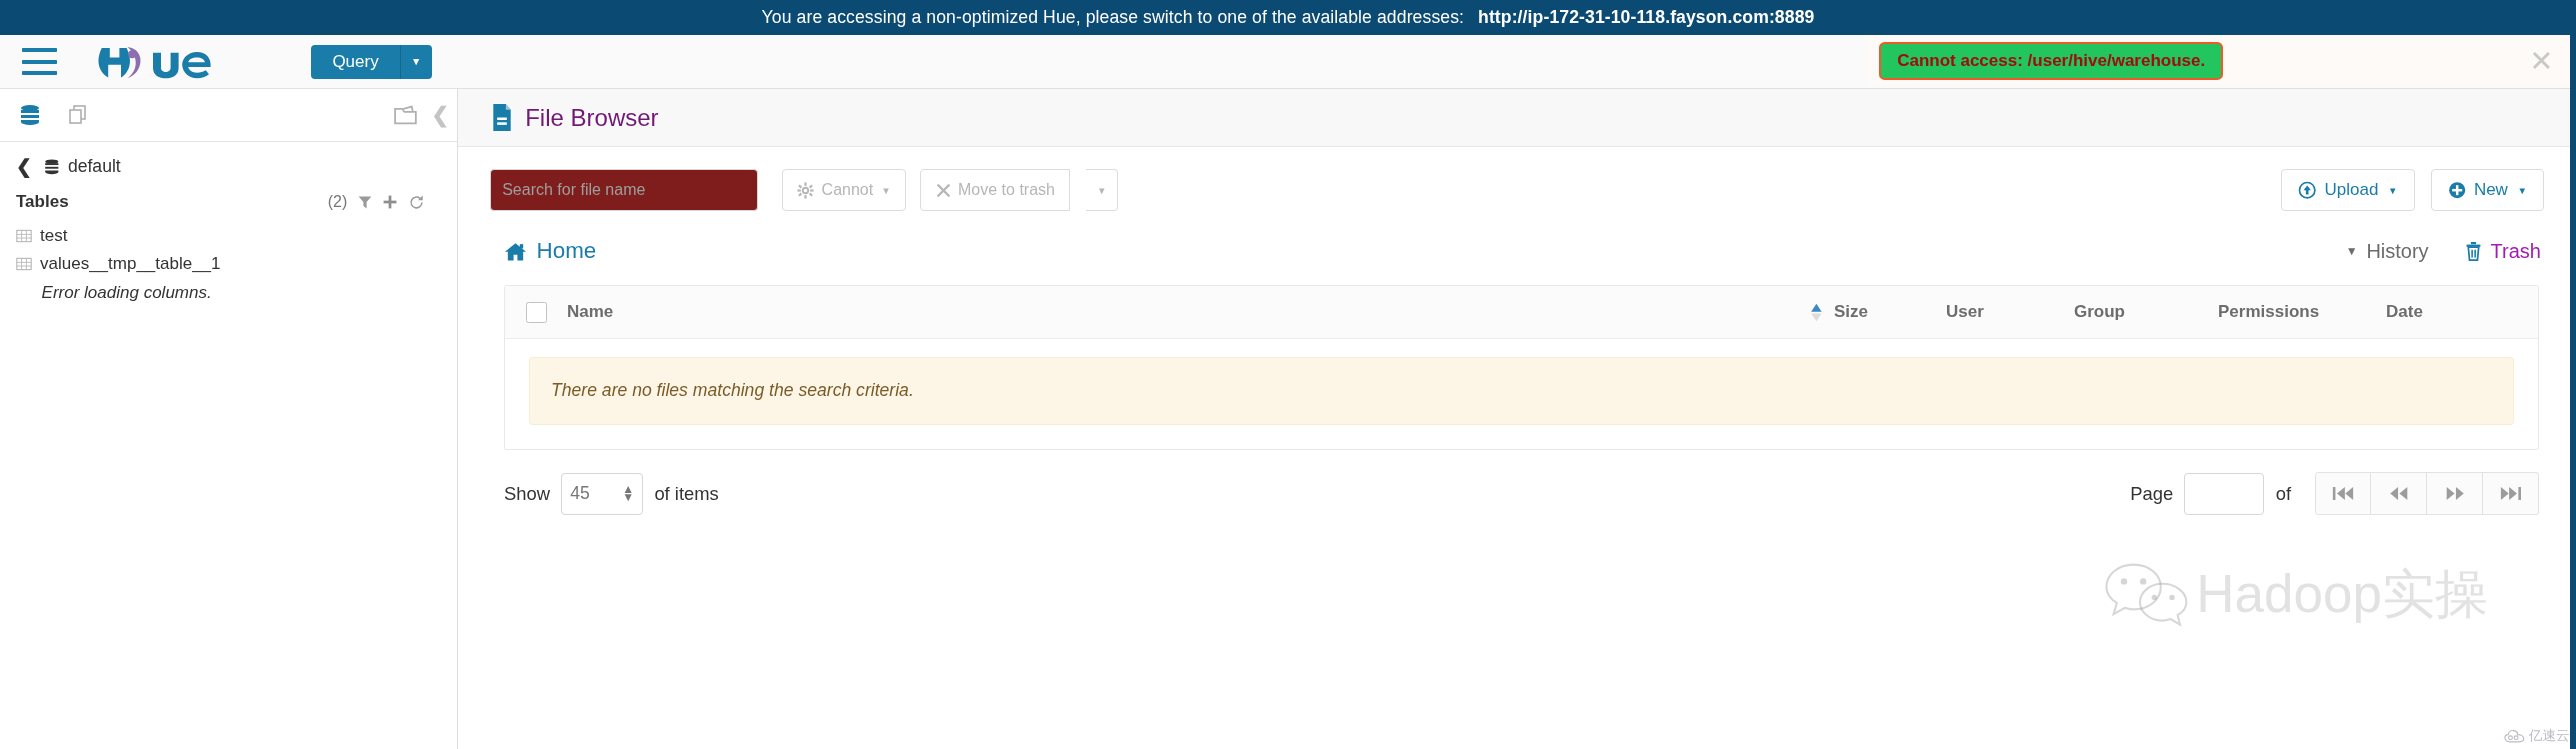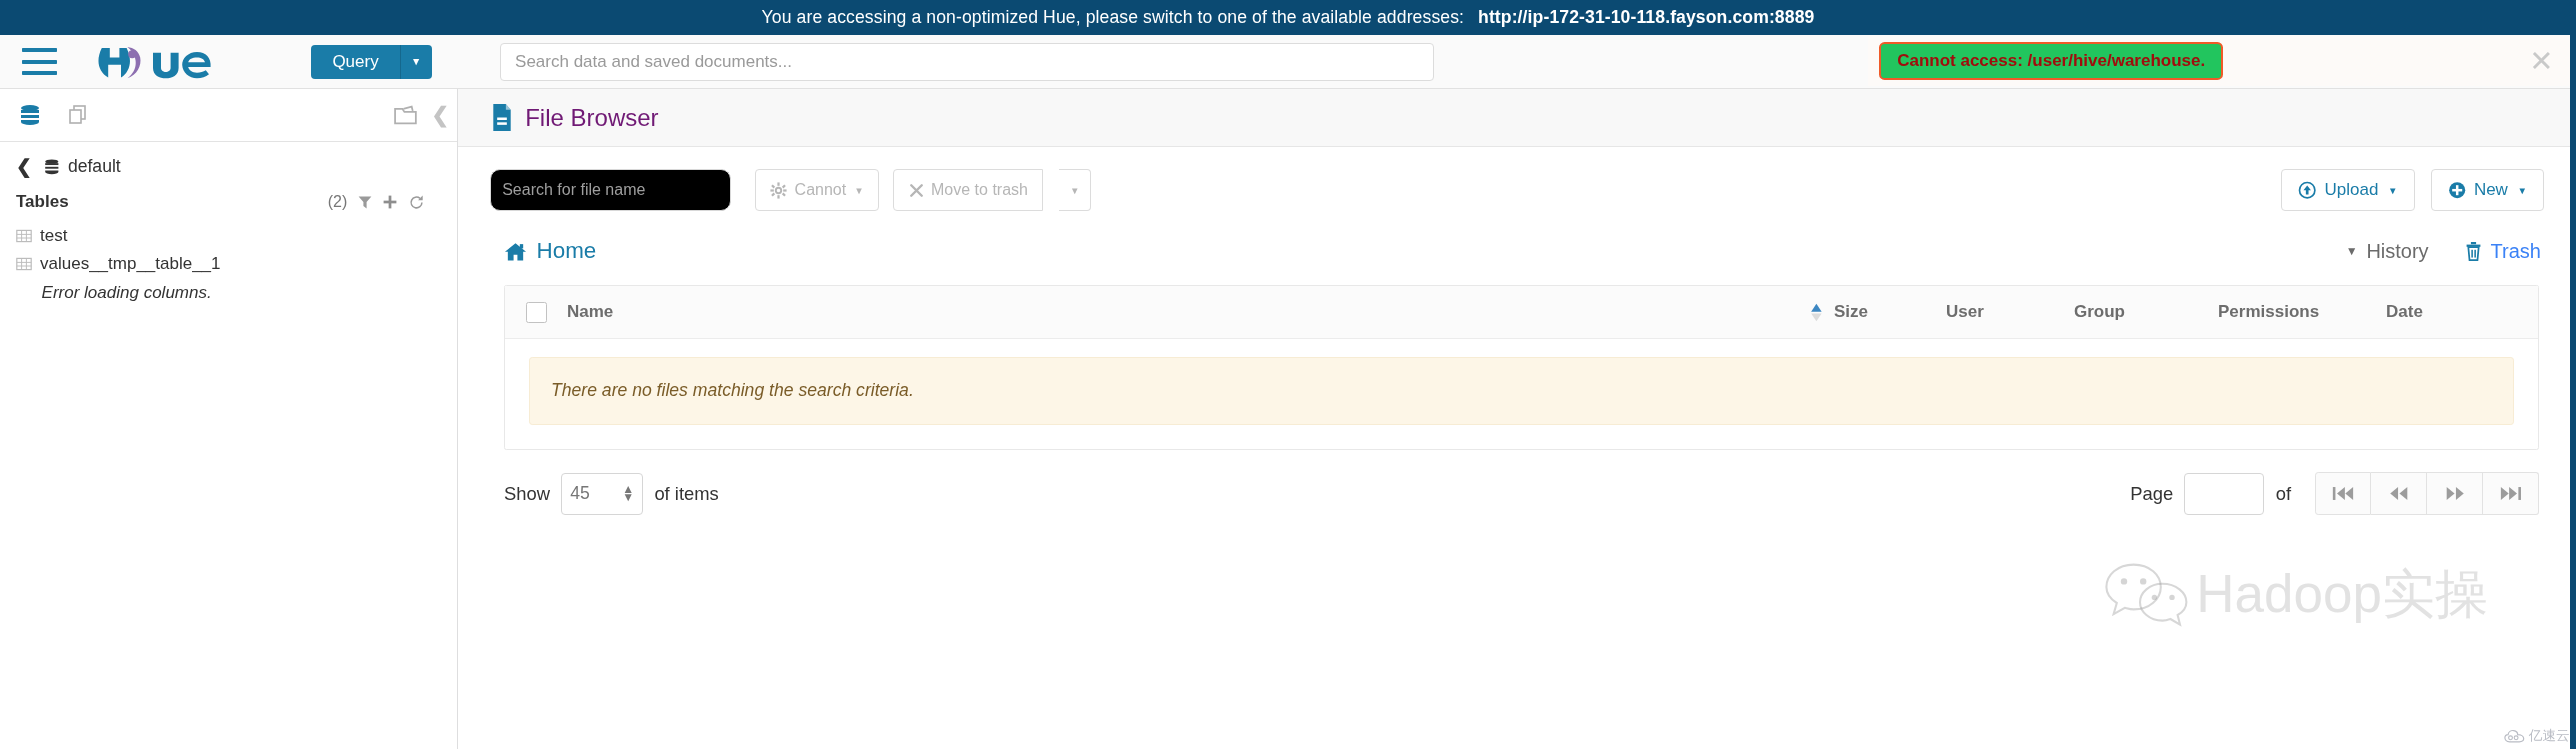--- a/index.html
+++ b/index.html
@@ -39,21 +39,21 @@
   }
   .hamburger { width: 35px; height: 27px; display: flex; flex-direction: column;
     justify-content: space-between; cursor: pointer; margin-right: 40px; }
   .hamburger span { display: block; height: 4px; background: #1a7ca8; border-radius: 0.8px; }
 
   .hue-logo { display: flex; align-items: center; margin-right: 62px; user-select: none; }
   .hue-logo svg { display: block; }
 
   .btn-query {
     display: flex; align-items: stretch; height: 34px;
-    border-radius: 4px; overflow: hidden; margin-right: 68px;
+    border-radius: 4px; overflow: hidden; margin-right: 52px;
   }
   .btn-query .main {
     background: #1a7ca8; color: #fff; font-size: 17px;
     display: flex; align-items: center; padding: 0 21px;
   }
   .btn-query .split {
     background: #1a7ca8; color: #fff; width: 32px;
     display: flex; align-items: center; justify-content: center;
     border-left: 0.8px solid #15688d; font-size: 10.4px;
   }
@@ -143,22 +143,22 @@
     height: 58px; background: #f8f8f8; border-bottom: 0.8px solid #e6e6e6;
     display: flex; align-items: center; padding-left: 32px;
   }
   .page-head .title { font-size: 24px; color: #701a75; margin-left: 11.2px; }
 
   .toolbar {
     display: flex; align-items: center; padding: 22.4px 32px 0 32px;
     position: relative;
   }
   .fb-search {
-    width: 241px; height: 42px; border: 0.8px solid #d8d8d8; border-radius: 10px;
-    background: #000000; color: #9e9e9e; font-size: 16px; padding: 0 11.2px;
+    width: 268px; height: 42px; border: 0.8px solid #d8d8d8; border-radius: 4px;
+    background: #7f1d1d; color: #9e9e9e; font-size: 16px; padding: 0 11.2px;
     display: flex; align-items: center; margin-right: 24px;
   }
   .btn-o {
     height: 42px; border: 0.8px solid #dcdcdc; border-radius: 4px; background: #fff;
     display: flex; align-items: center; padding: 0 14.4px; font-size: 16px;
     color: #b6b6b6; margin-right: 14.4px; cursor: default;
   }
   .btn-o .ic { margin-right: 7.2px; display: flex; }
   .btn-o .caret { margin-left: 8px; font-size: 9.6px; }
   .btn-group { display: flex; align-items: stretch; margin-right: 14.4px; }
@@ -182,21 +182,21 @@
     display: flex; align-items: center; justify-content: space-between;
     padding: 27px 35px 0 46px;
   }
   .crumb-home { display: flex; align-items: center; color: #1a7ca8; font-size: 22.4px;
     cursor: pointer; }
   .crumb-home .ic { margin-right: 9.6px; display: flex; }
   .crumb-actions { display: flex; align-items: center; gap: 35px; }
   .history-link { display: flex; align-items: center; color: #6b6b6b; font-size: 20px;
     cursor: pointer; }
   .history-link .caret { margin-right: 8.8px; font-size: 12px; }
-  .trash-link { display: flex; align-items: center; color: #3b82f6; font-size: 20px;
+  .trash-link { display: flex; align-items: center; color: #a21caf; font-size: 20px;
     cursor: pointer; }
   .trash-link .ic { margin-right: 8px; display: flex; }
 
   
   .table-wrap { margin: 21px 37px 0 46px; border: 0.8px solid #e8e8e8; border-radius: 2.4px;
     background: #fff; }
   .fh-row { display: flex; align-items: center; height: 53px; background: #fbfbfb;
     border-bottom: 0.8px solid #ececec; font-size: 17px; color: #6d6d6d; font-weight: bold; }
   .fh-check { width: 62px; display: flex; justify-content: center; align-items: center; }
   .fh-check .box { width: 21px; height: 21px; border: 0.8px solid #c2c2c2; border-radius: 2.4px;
@@ -283,23 +283,20 @@
                C108 11 100 19 100.5 27.5 C101 37 109 44 119 44 C125 44 130 42 134 39 Z
                M108 24 C109 20 113 18 119 18 C124 18 128 20 129 24 Z" fill="#1a7ca8" transform="translate(6,0)"></path>
     </svg>
   </div>
 
   <div class="btn-query">
     <div class="main">Query</div>
     <div class="split">▼</div>
   </div>
 
-  <div class="global-search">
-    <span>Search data and saved documents...</span>
-  </div>
 </div>
 
 <div class="toast">
   <div class="toast-box">Cannot access: /user/hive/warehouse.</div>
   <div class="toast-close">✕</div>
 </div>
 
 <div class="body-wrap">
 
   <div class="assist">

